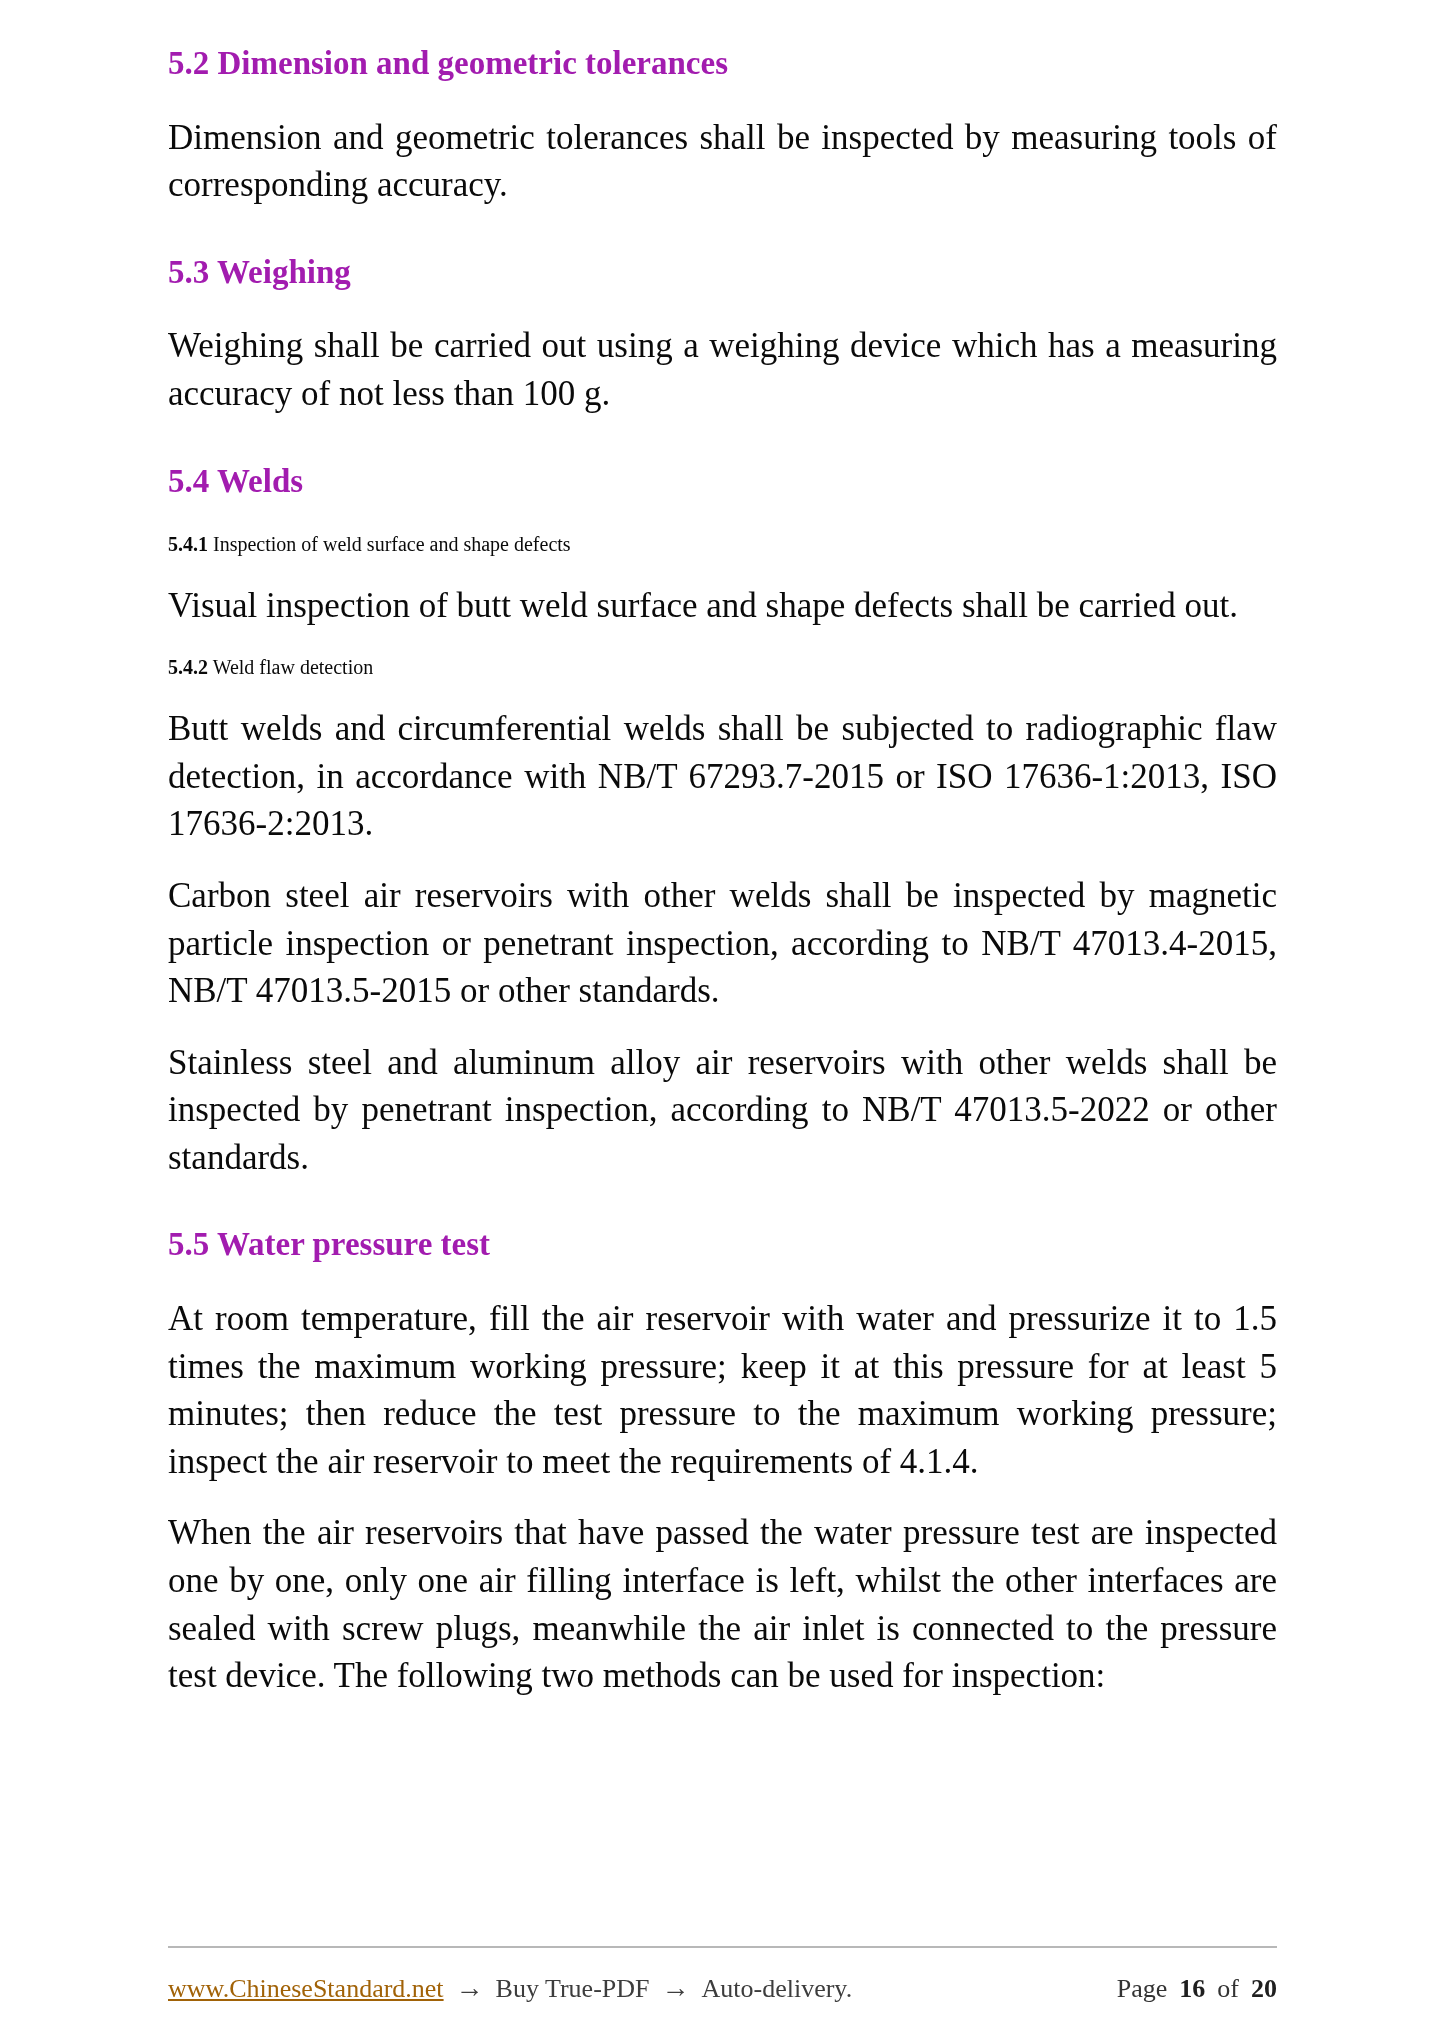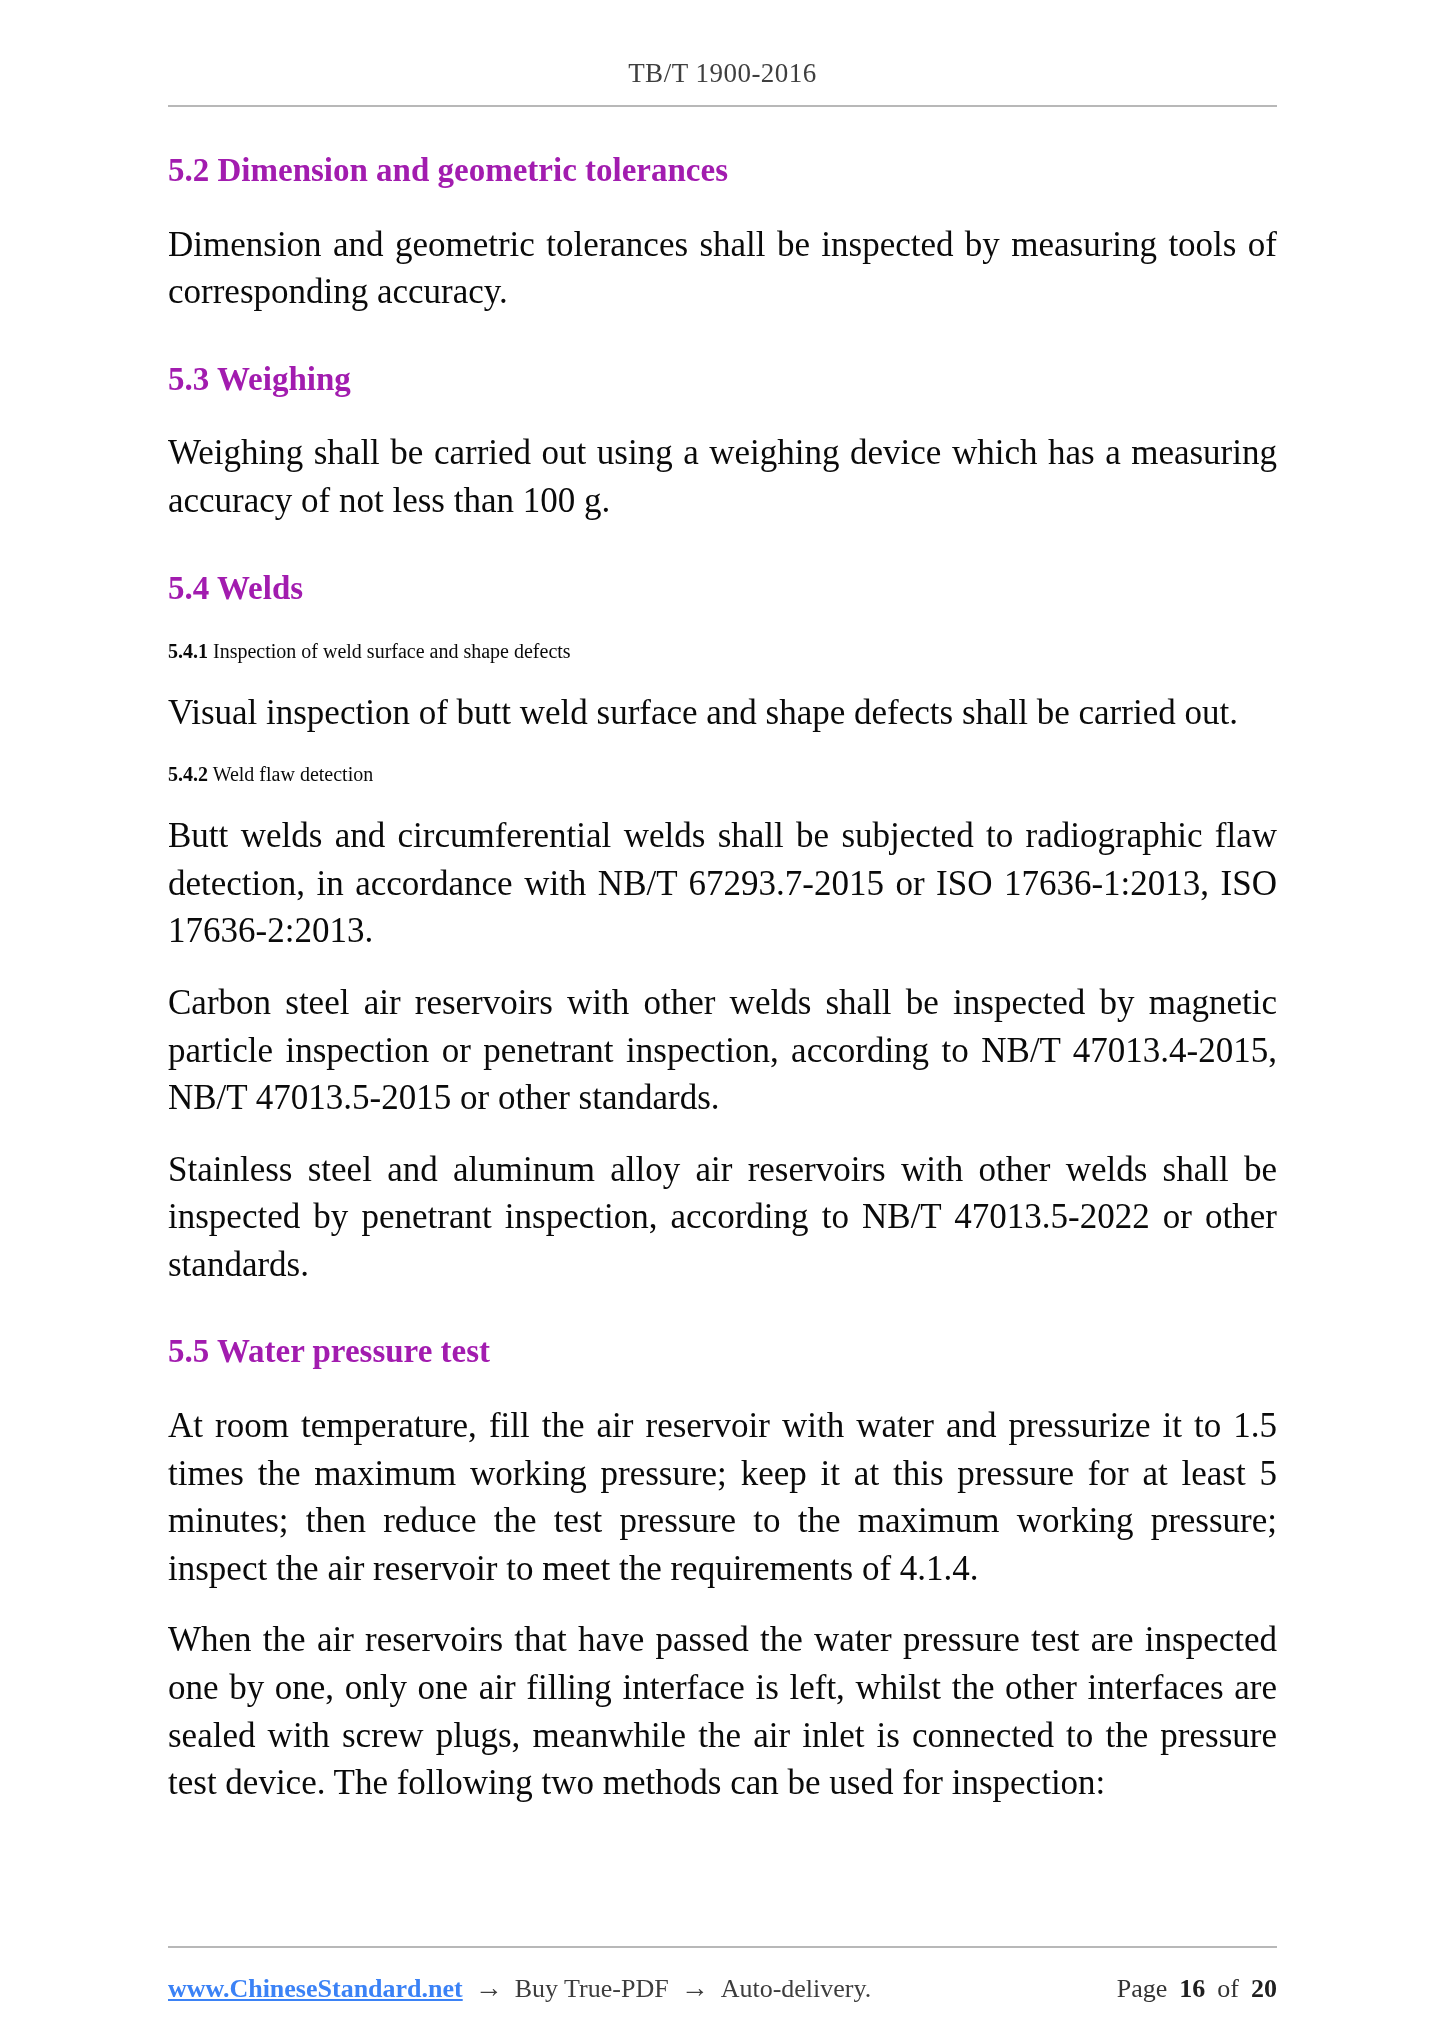--- a/index.html
+++ b/index.html
@@ -71,24 +71,23 @@
     align-items: baseline;
     font-size: 26px;
     color: #3d3d3d;
   }
   .footer-left {
     display: flex;
     gap: 12px;
     align-items: baseline;
   }
   .site-link {
-    color: #3b82f6;
+    color: #a16207;
     text-decoration: underline;
     cursor: pointer;
-    font-weight: bold;
   }
   .arrow {
     font-size: 28px;
     color: #3d3d3d;
   }
   .footer-right {
     display: flex;
     gap: 12px;
     align-items: baseline;
     color: #333333;
@@ -96,24 +95,20 @@
   .footer-right b {
     font-weight: bold;
     color: #1f1f1f;
   }
 </style>
 </head>
 <body>
 
 <div class="page">
 
-  <div class="header">
-    <div class="header-title">TB/T 1900-2016</div>
-    <div class="rule header-rule"></div>
-  </div>
 
   <div class="content">
 
     <h2 class="h">5.2 Dimension and geometric tolerances</h2>
 
     <p class="p">Dimension and geometric tolerances shall be inspected by measuring tools of corresponding accuracy.</p>
 
     <h2 class="h">5.3 Weighing</h2>
 
     <p class="p">Weighing shall be carried out using a weighing device which has a measuring accuracy of not less than 100 g.</p>

